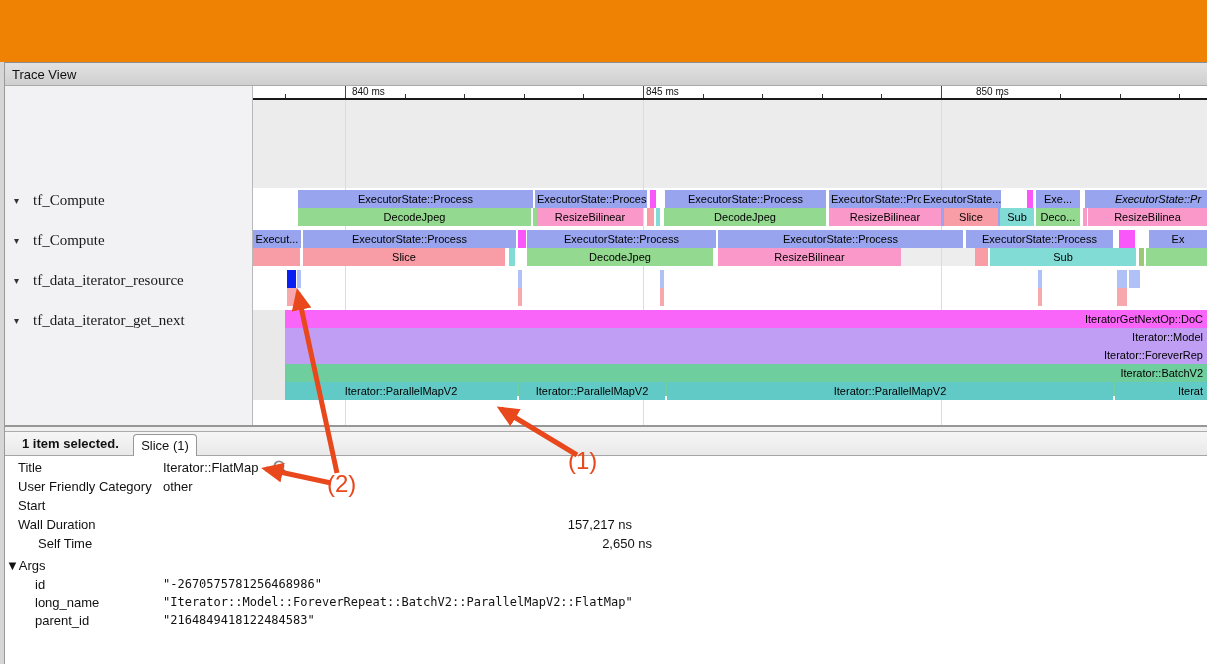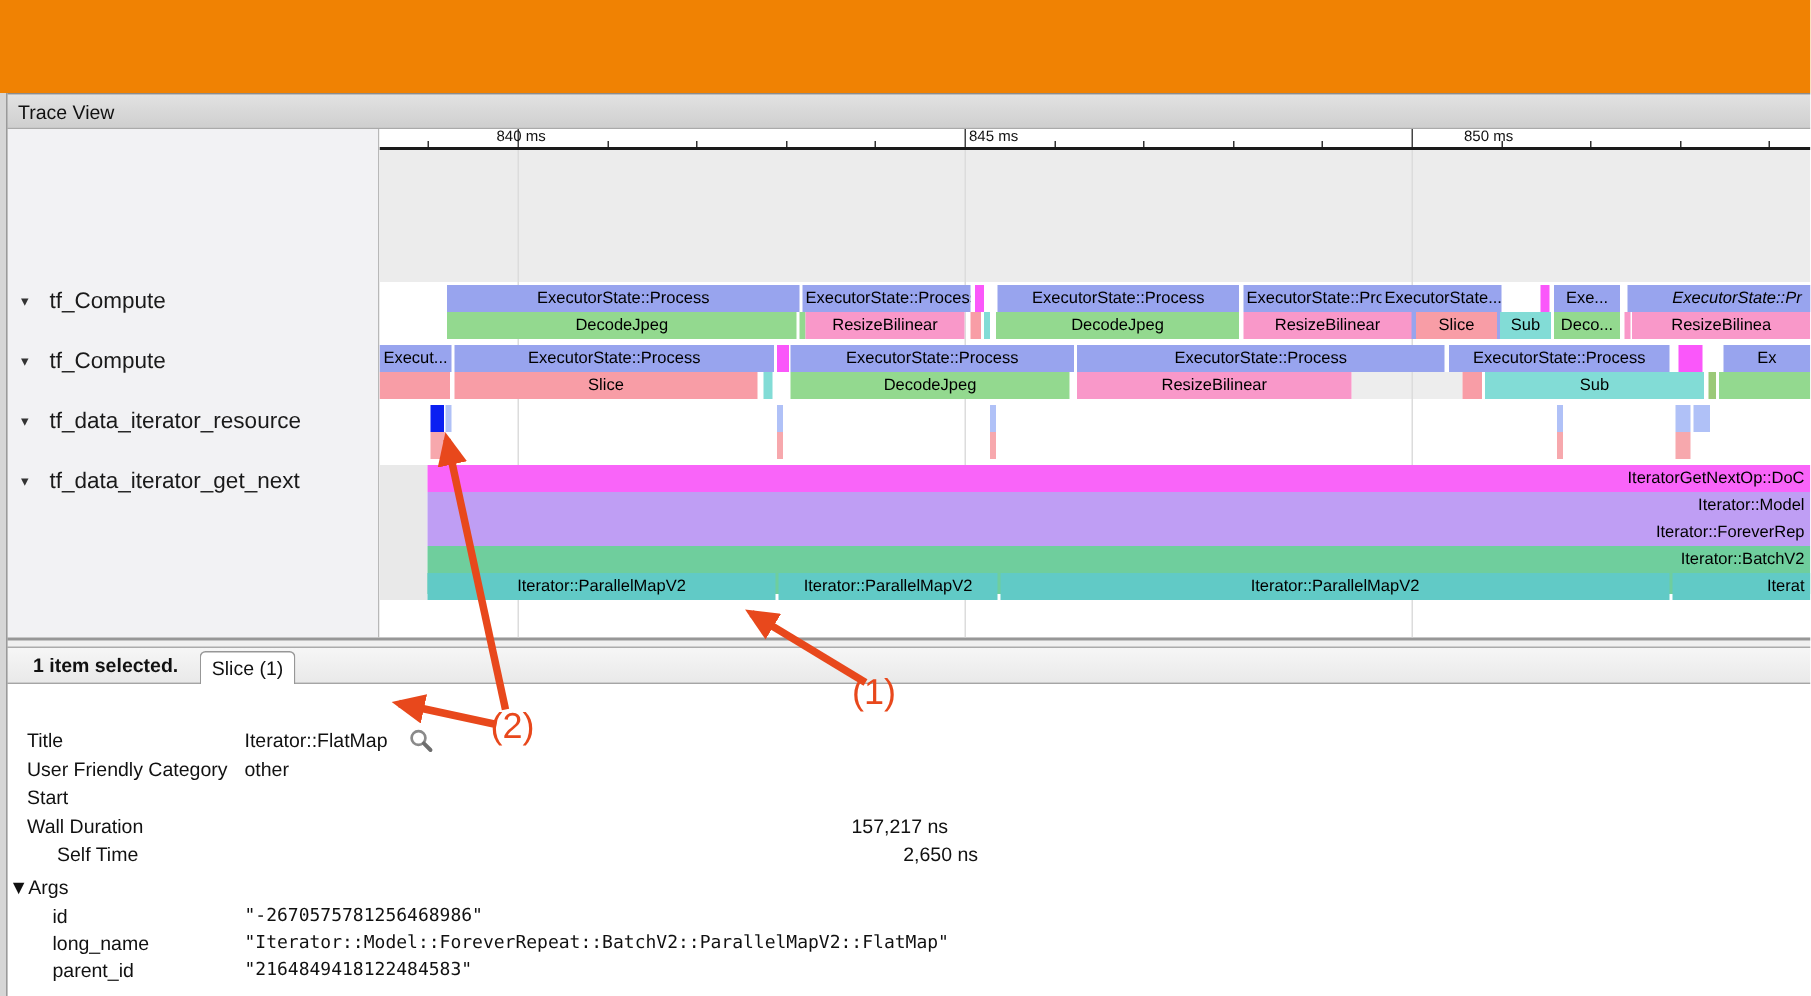--- a/index.html
+++ b/index.html
@@ -13,41 +13,41 @@
   .tv-header{
     position:absolute;left:0;top:62px;width:1207px;height:24px;box-sizing:border-box;
     background:linear-gradient(#e2e2e2,#cfcfcf);
     border-top:1px solid #8c8c8c;border-bottom:1px solid #aaaaaa;
     font-size:13px;color:#111;line-height:23px;padding-left:12px;
   }
   .trace-area{position:absolute;left:0;top:86px;width:1207px;height:339px;background:#ffffff;}
   .track-panel{position:absolute;left:0;top:0;width:253px;height:339px;background:#f2f2f4;border-right:1px solid #b8b8b8;box-sizing:border-box;}
   .track-label{position:absolute;left:0;width:100%;height:18px;font-size:15px;color:#1a1a1a;cursor:pointer;}
   .track-label .tri{position:absolute;left:14px;top:3px;font-size:10px;color:#333;}
-  .track-label .txt{position:absolute;left:33px;top:0;white-space:nowrap;}
+  .track-label .txt{position:absolute;left:33px;top:0;white-space:nowrap;font-family:Liberation Serif, serif;}
   .canvas{position:absolute;left:253px;top:0;width:954px;height:339px;overflow:hidden;background:#fff;}
   .ruler{position:absolute;left:0;top:0;width:954px;height:12px;background:#fff;border-bottom:2px solid #1a1a1a;box-sizing:content-box;z-index:3;}
   .ruler .rlabel{position:absolute;top:0px;font-size:10px;color:#111;white-space:nowrap;}
   .ruler .majortick{position:absolute;top:0;width:1px;height:12px;background:#444;}
   .ruler .minortick{position:absolute;bottom:0;width:1px;height:4px;background:#333;}
   .gridline{position:absolute;width:1px;background:#dcdcdc;z-index:1;}
   .bgrect{position:absolute;z-index:0;}
   .trow{position:absolute;left:0;width:954px;z-index:2;}
   .seg{position:absolute;top:0;box-sizing:border-box;font-size:11px;color:#000;
        white-space:nowrap;overflow:hidden;text-align:center;padding:0 2px;}
   .seg.right{text-align:right;padding-right:4px;}
   .splitter{position:absolute;left:0;top:425px;width:1207px;height:7px;box-sizing:border-box;
     background:#f0f0f0;border-top:2px solid #979797;border-bottom:1px solid #ababab;}
   .panel-header{position:absolute;left:0;top:432px;width:1207px;height:24px;box-sizing:border-box;
     background:linear-gradient(#f6f6f6,#e9e9e9);border-bottom:1px solid #a5a5a5;}
   .selected-count{position:absolute;left:22px;top:4px;font-size:13px;font-weight:bold;color:#111;}
   .tab{position:absolute;left:133px;top:2px;height:22px;width:64px;box-sizing:border-box;
     background:#ffffff;border:1px solid #979797;border-bottom:none;border-radius:4px 4px 0 0;
     font-size:13px;text-align:center;line-height:21px;color:#111;z-index:2;}
-  .details{position:absolute;left:0;top:482px;width:1207px;bottom:0;background:#fff;}
+  .details{position:absolute;left:0;top:456px;width:1207px;bottom:0;background:#fff;}
   .drow{position:absolute;height:19px;width:100%;}
   .dlabel{position:absolute;left:18px;top:2px;font-size:13px;color:#111;white-space:nowrap;}
   .dvalue{position:absolute;left:163px;top:2px;font-size:13px;color:#111;white-space:nowrap;}
   .dvalue.num{left:163px;width:469px;text-align:right;}
   .args-head{position:absolute;left:6px;font-size:13px;color:#111;cursor:pointer;}
   .alabel{position:absolute;left:35px;top:2px;font-size:13px;color:#111;}
   .avalue{position:absolute;left:163px;top:2px;font-size:12px;font-family:"DejaVu Sans Mono",monospace;color:#111;white-space:nowrap;}
   .mag{position:absolute;left:272px;top:1px;}
   .annot{position:absolute;left:0;top:0;width:1207px;height:664px;z-index:9;pointer-events:none;}
   .annot text{font-size:24px;font-family:"Liberation Sans",sans-serif;}
@@ -77,21 +77,21 @@
         <span class="txt">tf_data_iterator_resource</span>
       </div>
       <div class="track-label" style="top: 226px;">
         <span class="tri">▾</span>
         <span class="txt">tf_data_iterator_get_next</span>
       </div>
     </div>
   <div class="canvas" id="canvas">
     <div class="ruler" id="ruler">
         <div class="majortick" style="left: 92px;"></div>
-        <div class="rlabel" style="left: 78px;">840 ms</div>
+        <div class="rlabel" style="left: 99px;">840 ms</div>
         <div class="majortick" style="left: 390px;"></div>
         <div class="rlabel" style="left: 393px;">845 ms</div>
         <div class="majortick" style="left: 688px;"></div>
         <div class="rlabel" style="left: 691px; margin-left: 32px;">850 ms</div>
         <div class="minortick" style="left: 32px;"></div>
         <div class="minortick" style="left: 152px;"></div>
         <div class="minortick" style="left: 211px;"></div>
         <div class="minortick" style="left: 271px;"></div>
         <div class="minortick" style="left: 330px;"></div>
         <div class="minortick" style="left: 450px;"></div>

